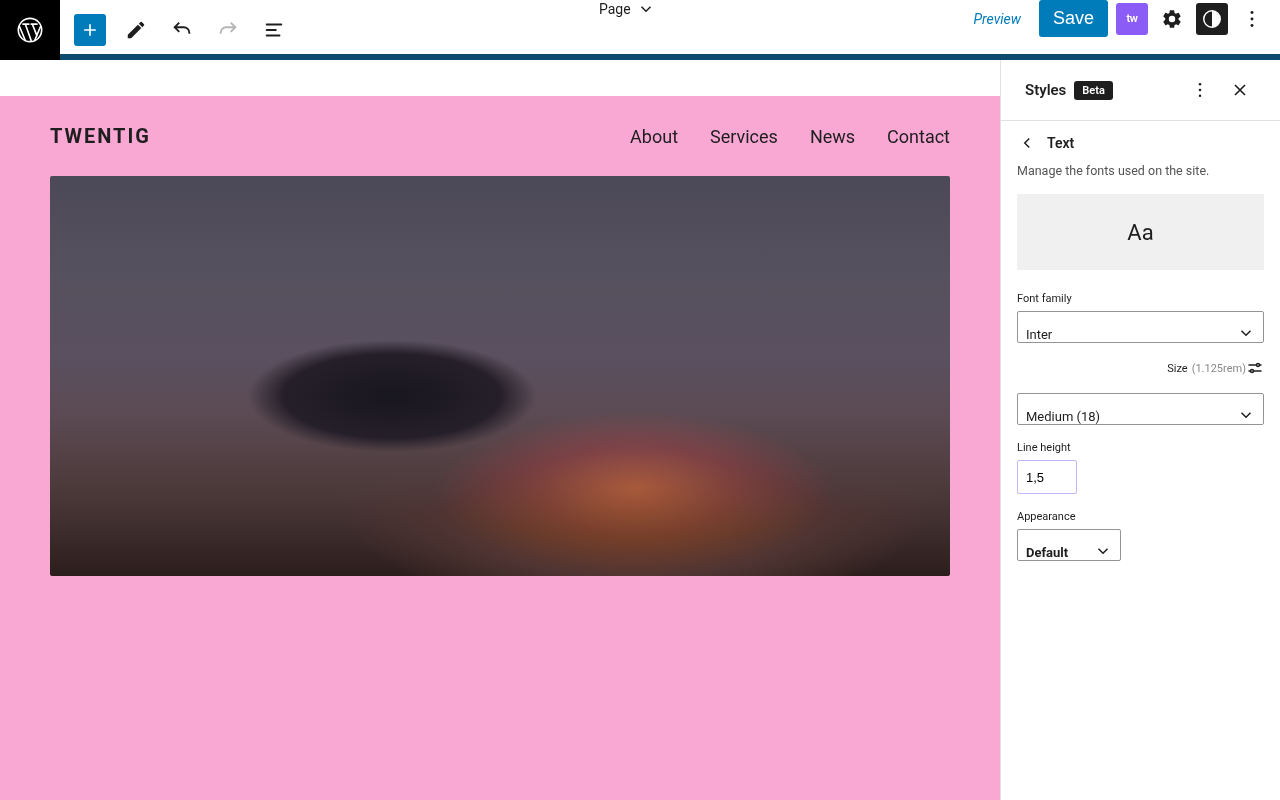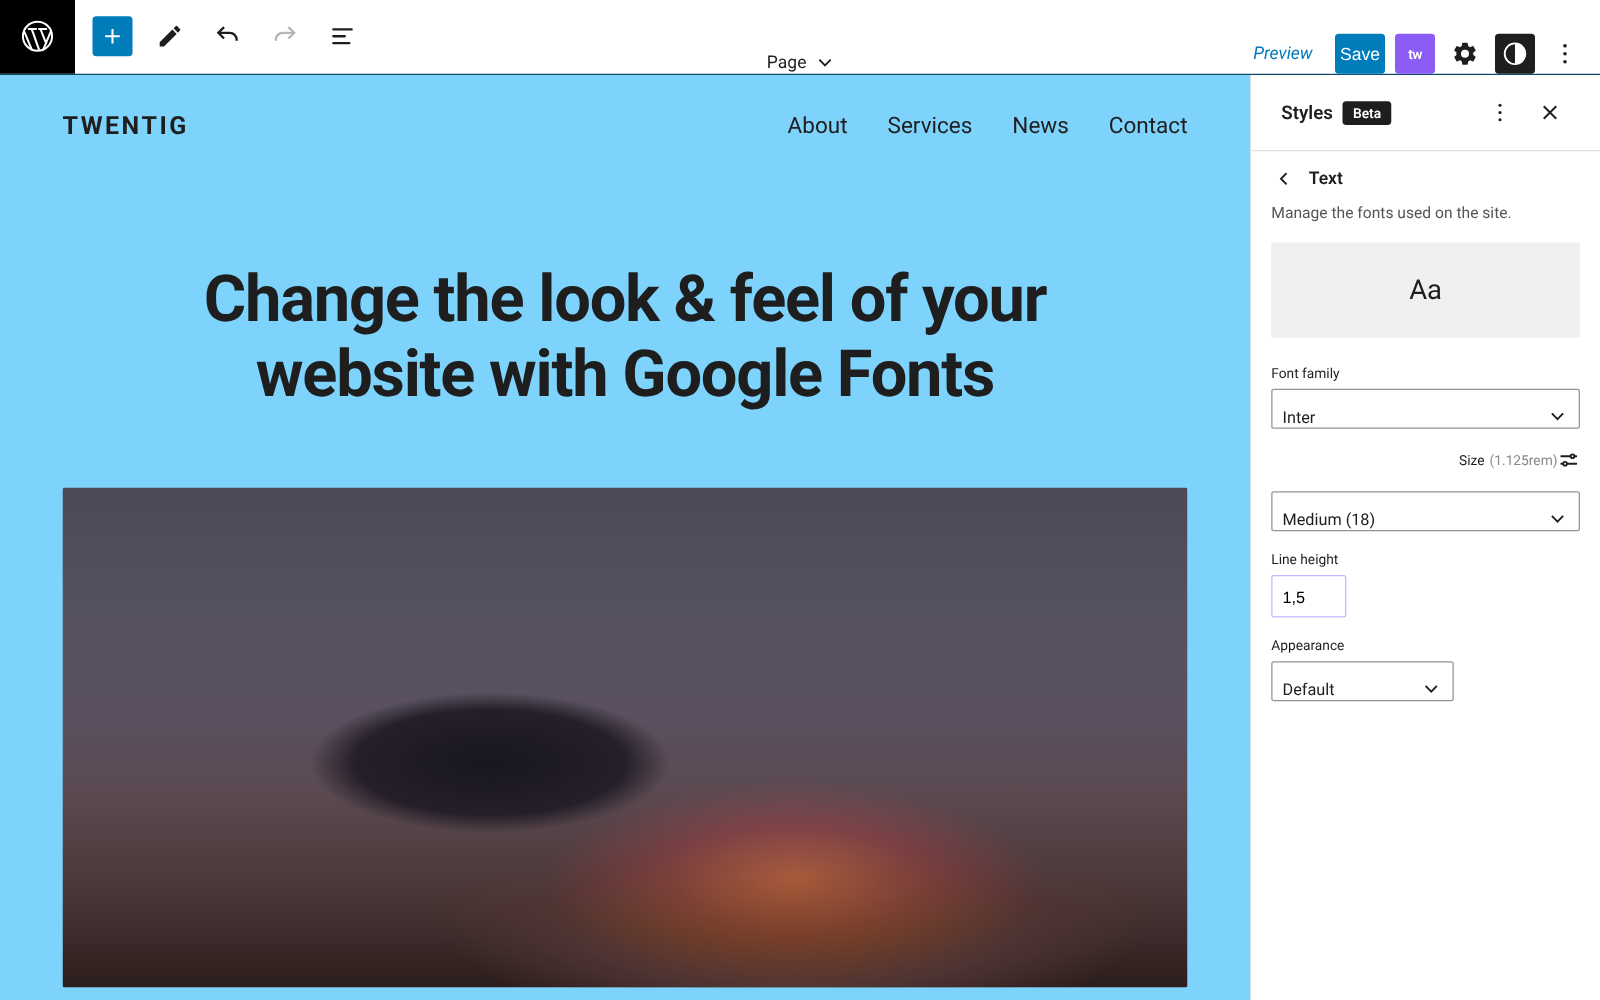--- a/index.html
+++ b/index.html
@@ -2,47 +2,47 @@
 <html><head>
 <meta charset="utf-8">
 <style>
   * { box-sizing: border-box; margin: 0; padding: 0; }
   html, body { height: 100%; font-family: -apple-system, BlinkMacSystemFont, "Segoe UI", Roboto, sans-serif; font-size: 13px; color: #1e1e1e; }
   body { display: flex; flex-direction: column; }
 
   
   .toolbar {
     height: 60px;
-    border-bottom: 1px solid #0c4a6e;
+    border-bottom: 6px solid #0c4a6e;
     display: flex;
-    align-items: flex-end;
+    align-items: flex-start;
     background: #fff;
   }
   .toolbar-left { display: flex; align-items: center; gap: 6px; }
   .wp-logo-btn {
     width: 60px; height: 60px; background: #000; display: flex; align-items: center; justify-content: center; color: #fff;
   }
   .sq-btn {
     width: 32px; height: 32px; border-radius: 3px; display: flex; align-items: center; justify-content: center;
     margin-left: 8px; cursor: pointer;
   }
   .sq-btn.blue { background: #007cba; color: #fff; }
   .sq-btn.plain { color: #1e1e1e; }
   .sq-btn.plain.disabled { color: #b5b5b5; }
   .toolbar-center { flex: 1; display: flex; align-items: center; justify-content: center; gap: 6px; font-size: 14px; cursor: pointer; }
   .toolbar-right { display: flex; align-items: center; gap: 8px; padding-right: 12px; }
   .link-btn { color: #007cba; font-size: 14px; cursor: pointer; padding: 6px 10px; font-style: italic; }
-  .primary-btn { background: #007cba; color: #fff; border: none; border-radius: 3px; padding: 8px 4px; font-size: 14px; cursor: pointer; }
+  .primary-btn { background: #007cba; color: #fff; border: none; border-radius: 3px; padding: 8px 14px; font-size: 18px; cursor: pointer; }
   .tw-badge { width: 32px; height: 32px; background: #8b5cf6; color: #fff; border-radius: 3px; display: flex; align-items: center; justify-content: center; font-size: 11px; font-weight: 600; letter-spacing: -0.5px; }
   .icon-btn { width: 32px; height: 32px; display: flex; align-items: center; justify-content: center; cursor: pointer; color: #1e1e1e; }
   .icon-btn.dark { background: #1e1e1e; border-radius: 3px; color: #fff; }
 
   
   .workspace { flex: 1; display: flex; overflow: hidden; }
-  .canvas { flex: 1; background: #7dd3fc; padding: 0; overflow: hidden; position: relative; }
+  .canvas { flex: 1; background: #f9a8d4; padding: 0; overflow: hidden; position: relative; margin-top: 36px; }
   .page-header { display: flex; align-items: center; justify-content: space-between; padding: 28px 50px; }
   .site-title { font-size: 20px; letter-spacing: 2px; font-weight: 700; }
   .nav { display: flex; gap: 32px; font-size: 18px; }
   .nav span { cursor: pointer; }
   .hero-title { font-size: 52px; font-weight: 700; text-align: center; line-height: 1.15; letter-spacing: -1px; max-width: 820px; margin: 70px auto 60px; }
   .hero-img {
     margin: 0 50px; height: 400px; border-radius: 2px;
     background:
       radial-gradient(ellipse 180px 70px at 38% 55%, #18161e 0%, #251f29 60%, rgba(0,0,0,0) 80%),
       radial-gradient(ellipse 400px 180px at 65% 78%, #a85a2f 0%, #7a4028 25%, #4f3432 50%, rgba(0,0,0,0) 75%),
@@ -62,21 +62,21 @@
   .sb-section { padding: 0 16px 16px; }
   .preview-box { background: #f0f0f0; height: 76px; display: flex; align-items: center; justify-content: center; font-size: 22px; margin-bottom: 22px; }
   .field-label { font-size: 11px; color: #1e1e1e; margin-bottom: 6px; display: flex; align-items: center; gap: 4px; }
   .field-label .hint { color: #888; font-weight: 400; }
   .label-row { display: flex; align-items: center; justify-content: flex-end; margin-bottom: 16px; }
   .select {
     width: 100%; height: 32px; border: 1px solid #949494; border-radius: 2px; background: #fff;
     display: flex; align-items: flex-end; justify-content: space-between; padding: 0 8px; font-size: 13px; cursor: pointer;
     margin-bottom: 16px;
   }
-  .select.narrow { width: 146px; }
+  .select.narrow { width: 104px; font-weight: bold; }
   .num-input { width: 60px; height: 34px; border: 1px solid #c4b5fd; border-radius: 2px; padding: 0 8px; font-size: 13px; margin-bottom: 16px; }
   svg { display: block; }
   .chev { width: 18px; height: 18px; }
 </style>
 </head>
 <body>
 
 <div class="toolbar">
   <div class="toolbar-left">
     <div class="wp-logo-btn">
@@ -150,21 +150,20 @@
   <div class="canvas">
     <div class="page-header">
       <div class="site-title">TWENTIG</div>
       <div class="nav">
         <span>About</span>
         <span>Services</span>
         <span>News</span>
         <span>Contact</span>
       </div>
     </div>
-    <h1 class="hero-title">Change the look &amp; feel of your website with Google Fonts</h1>
     <div class="hero-img"></div>
   </div>
 
   <div class="sidebar">
     <div class="sb-header">
       <span class="sb-header-title">Styles</span>
       <span class="badge-pill">Beta</span>
       <div class="sb-header-spacer"></div>
       <div class="icon-btn">
         <svg width="20" height="20" viewBox="0 0 24 24" fill="currentColor">

